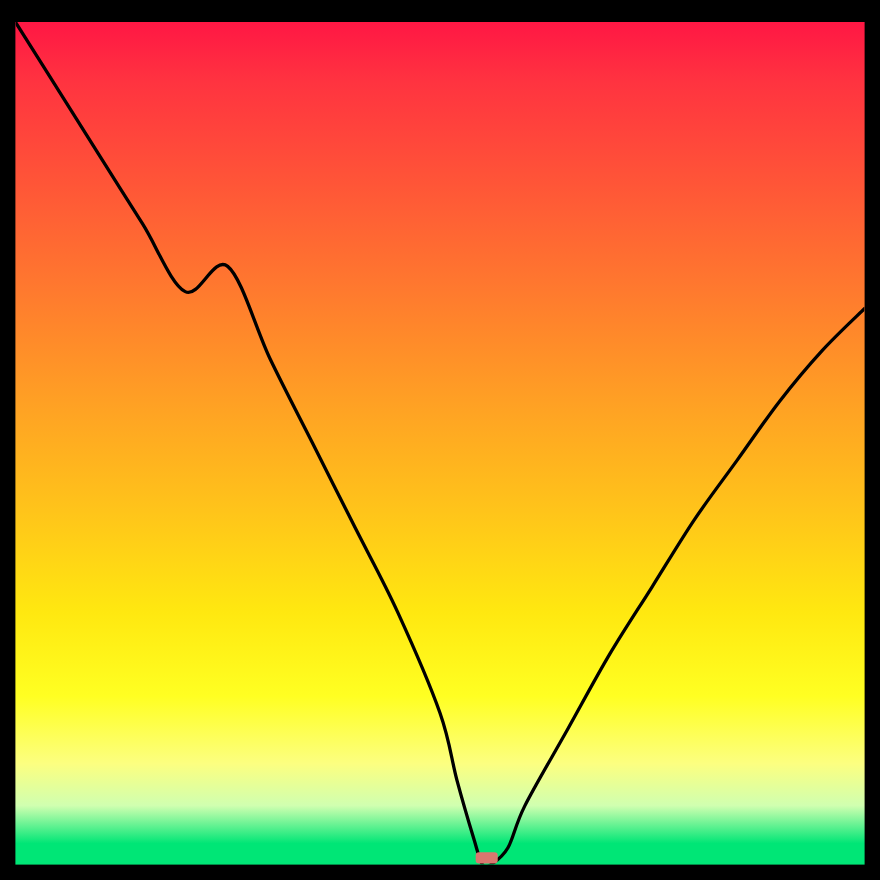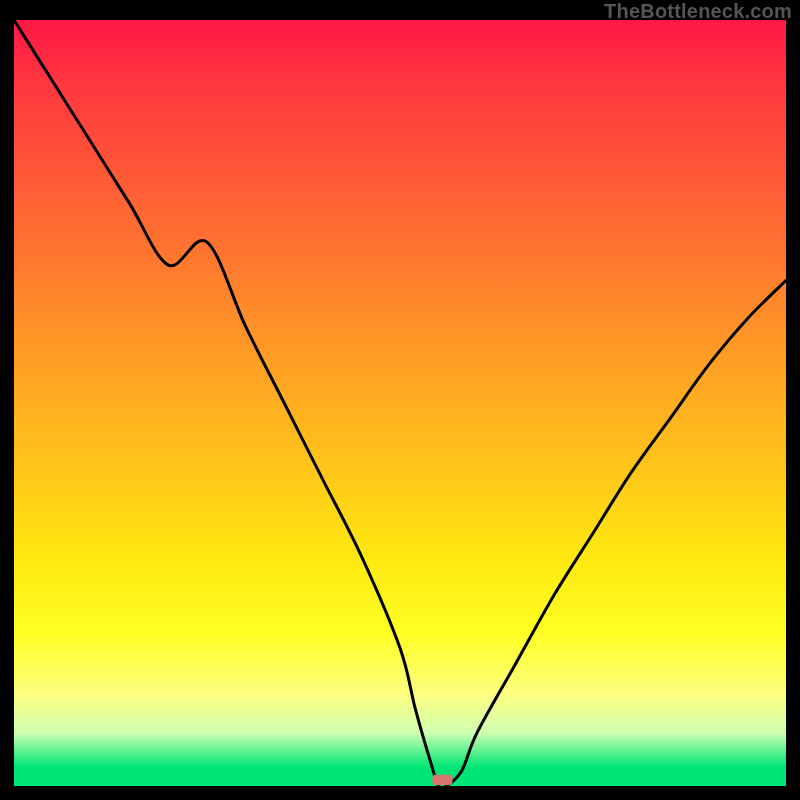--- a/index.html
+++ b/index.html
@@ -55,21 +55,20 @@
     font-weight: 600;
     letter-spacing: 0.2px;
     user-select: none;
   }
 </style>
 </head>
 <body>
 
 <div class="stage">
 
-  <div class="watermark">TheBottleneck.com</div>
 
   <div class="plot-area">
     <svg class="curve-layer" viewBox="0 0 772 766" preserveAspectRatio="none">
 
       <path fill="none" stroke-width="3" stroke-linejoin="round" stroke-linecap="round" stroke="#000000" d="M 0.00 0.00 C 6.43 10.21, 25.73 40.85, 38.60 61.28 C 51.47 81.71, 64.33 102.13, 77.20 122.56 C 90.07 142.99, 102.93 163.41, 115.80 183.84 C 128.67 204.27, 141.53 238.74, 154.40 245.12 C 167.27 251.50, 180.13 211.93, 193.00 222.14 C 205.87 232.35, 218.73 279.59, 231.60 306.40 C 244.47 333.21, 257.33 357.47, 270.20 383.00 C 283.07 408.53, 295.93 434.07, 308.80 459.60 C 321.67 485.13, 334.53 508.11, 347.40 536.20 C 360.27 564.29, 376.99 602.59, 386.00 628.12 C 395.01 653.65, 396.29 670.25, 401.44 689.40 C 406.59 708.55, 413.02 730.25, 416.88 743.02 C 420.74 755.79, 422.03 762.17, 424.60 766.00 C 427.17 769.83, 428.46 768.55, 432.32 766.00 C 436.18 763.45, 442.61 759.62, 447.76 750.68 C 452.91 741.74, 454.19 730.25, 463.20 712.38 C 472.21 694.51, 488.93 666.42, 501.80 643.44 C 514.67 620.46, 527.53 596.20, 540.40 574.50 C 553.27 552.80, 566.13 533.65, 579.00 513.22 C 591.87 492.79, 604.73 471.09, 617.60 451.94 C 630.47 432.79, 643.33 416.19, 656.20 398.32 C 669.07 380.45, 681.93 361.30, 694.80 344.70 C 707.67 328.10, 720.53 312.78, 733.40 298.74 C 746.27 284.70, 765.57 266.82, 772.00 260.44"></path>
       <rect rx="3" ry="3" fill="#d9776f" x="418.42" y="754.87" width="20.07" height="10.13"></rect>
     </svg>
   </div>
 
 </div>

